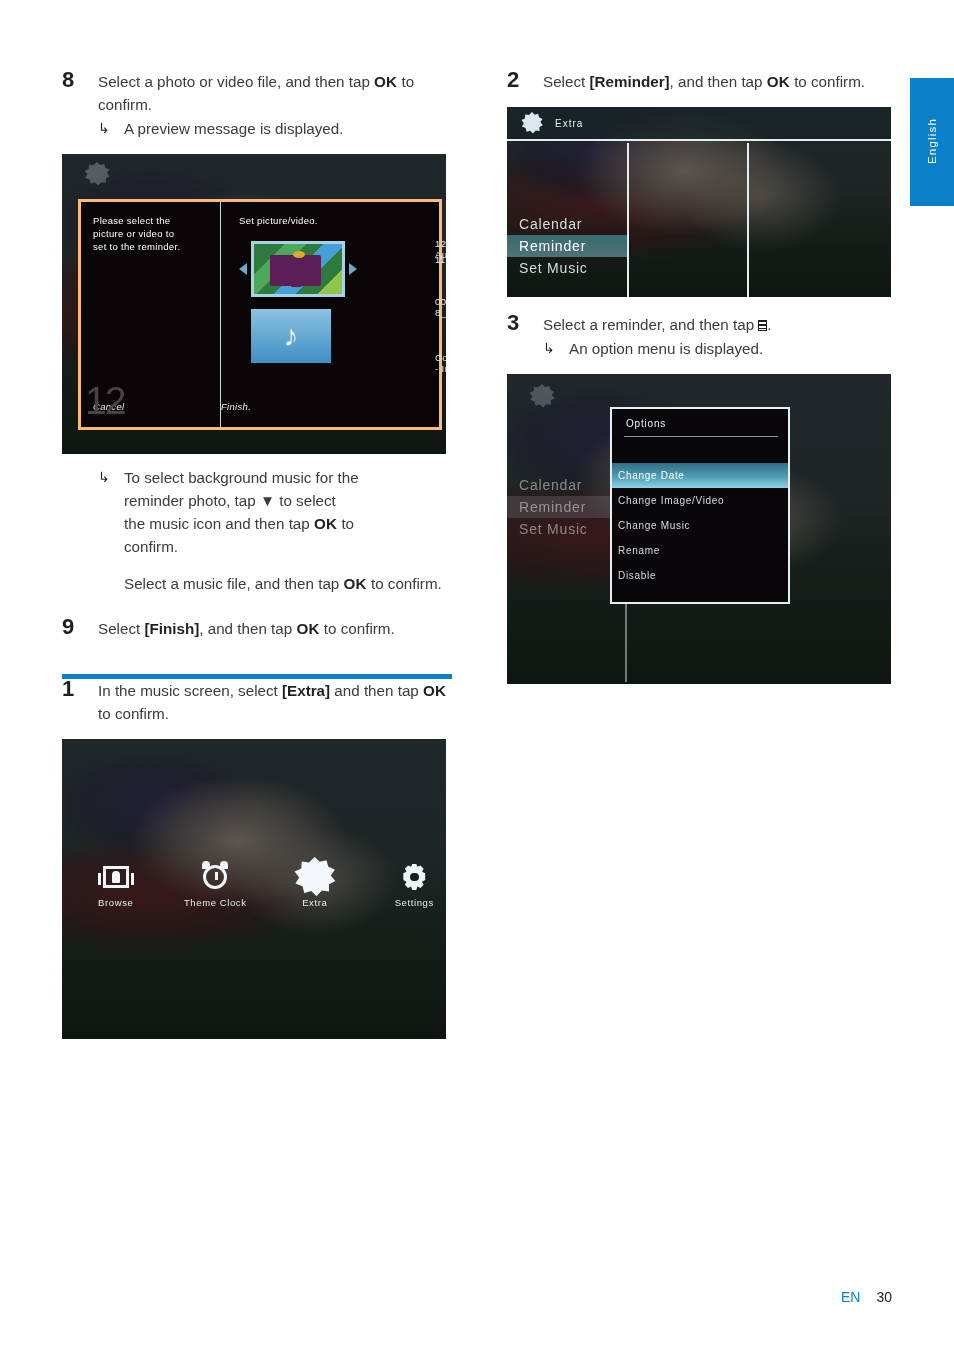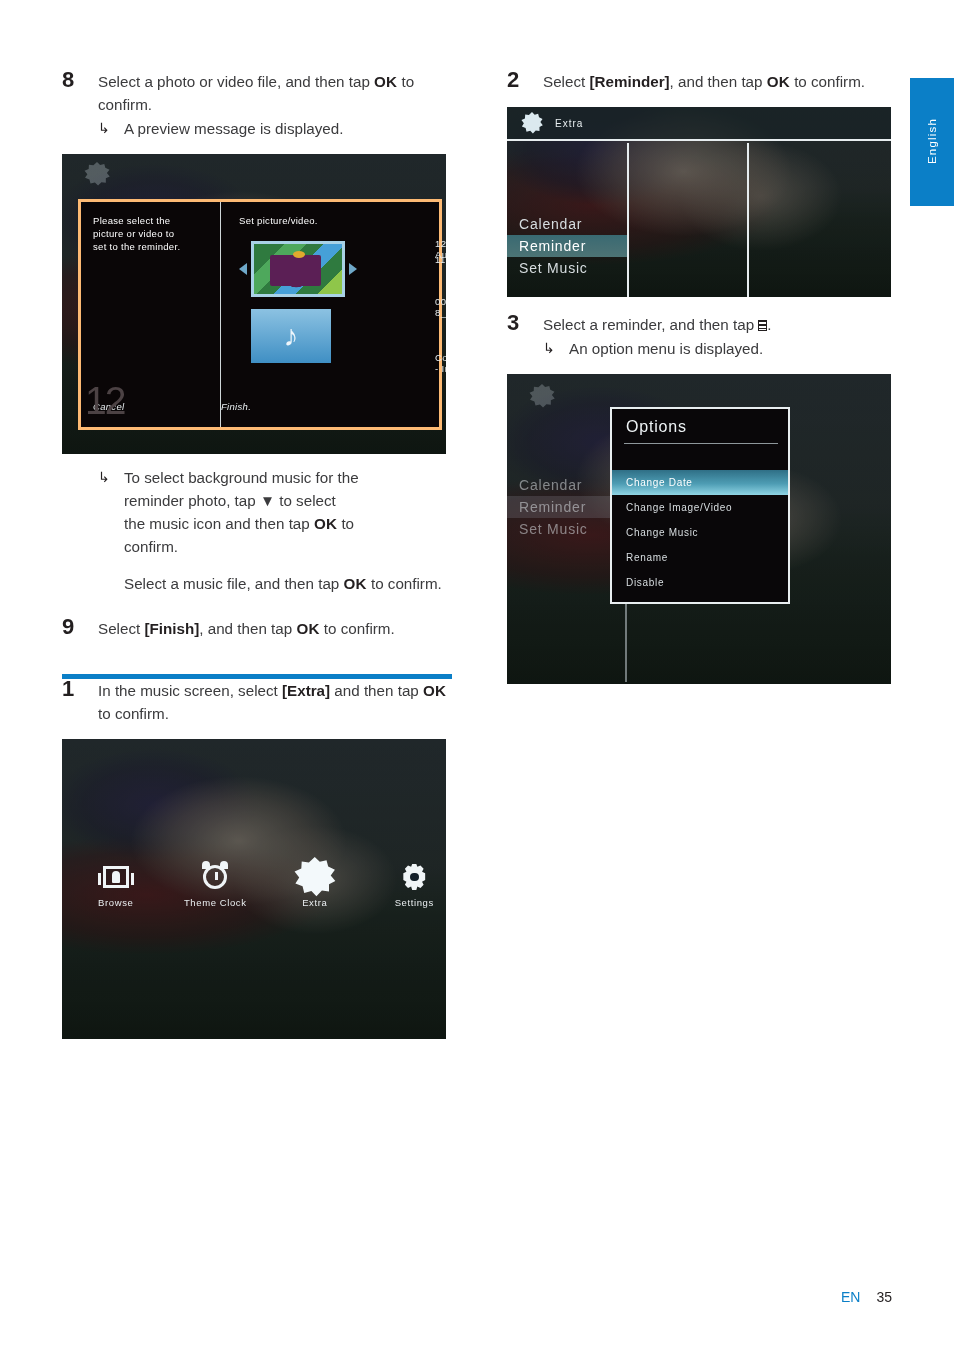--- a/index.html
+++ b/index.html
@@ -163,24 +163,24 @@
   .menu-item.sel {
     background:linear-gradient(to bottom, rgba(60,120,130,.85), rgba(120,190,195,.55));
     color:#ffffff;
   }
 
   
   .popup {
     position:absolute; left:103px; top:33px; width:180px; height:197px;
     background:#090709; border:2px solid #e8eef0;
   }
-  .popup-title { color:#eef3f5; font-size:16px; letter-spacing:.8px; padding:9px 16px 7px 14px; }
+  .popup-title { color:#eef3f5; font-size:10px; letter-spacing:.8px; padding:9px 16px 7px 14px; }
   .popup-rule { height:1px; background:#8e979b; margin:0 10px 0 12px; }
   .popup-list { margin-top:26px; }
-  .popup-item { height:25px; line-height:25px; padding-left:14px; color:#d8dee1; font-size:10px; letter-spacing:.7px; }
+  .popup-item { height:25px; line-height:25px; padding-left:6px; color:#d8dee1; font-size:10px; letter-spacing:.7px; }
   .popup-item.sel {
     background:linear-gradient(to bottom,#2f6f86 0%, #4e9db4 55%, #8fd4e4 100%);
     color:#ffffff;
   }
   .faded { color:rgba(215,221,224,.55); }
   .shadow-stub { position:absolute; left:118px; top:230px; width:2px; height:78px; background:rgba(210,220,225,.5); }
 
   
   .home-icons {
     position:absolute; left:0; right:0; top:118px; height:70px;
@@ -402,16 +402,16 @@
           <div class="popup-item">Change Music</div>
           <div class="popup-item">Rename</div>
           <div class="popup-item">Disable</div>
         </div>
       </div>
     </div>
 
   </div>
 
   <div class="footer">
-    <span class="en">EN</span><span>35</span>
+    <span class="en">EN</span><span>30</span>
   </div>
 
 </div>
 
 </body></html>

